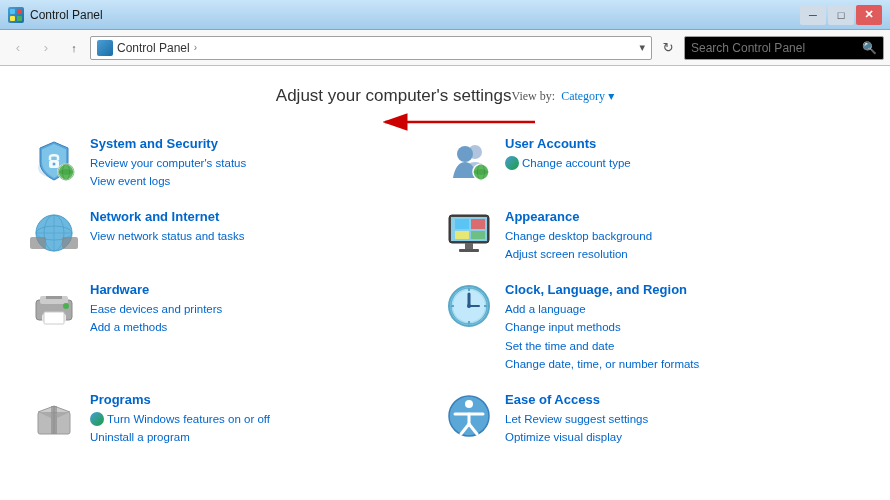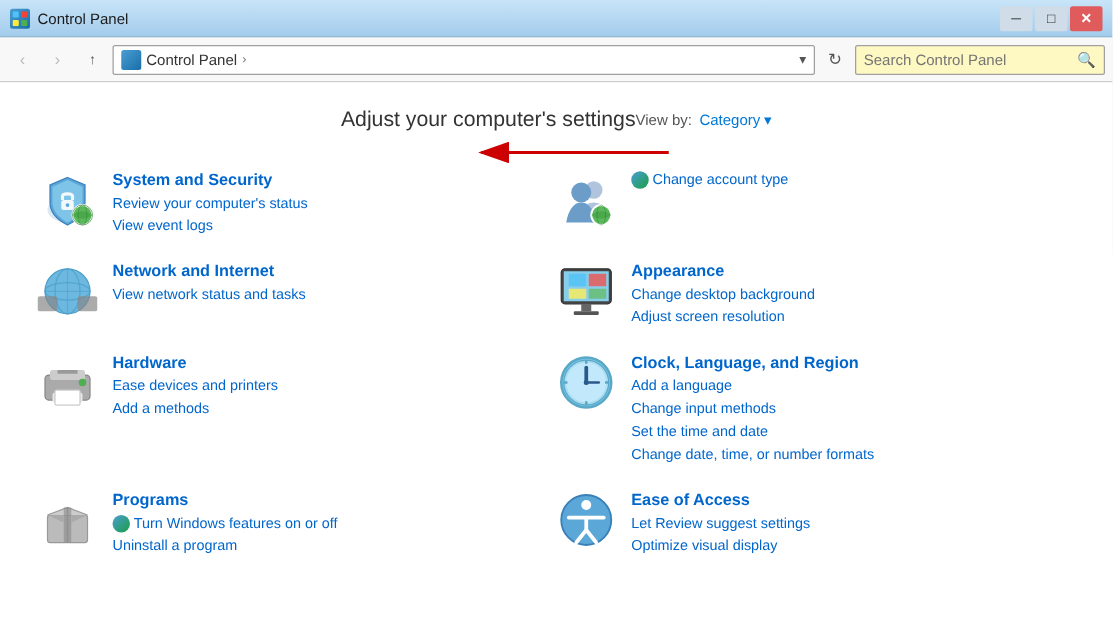--- a/index.html
+++ b/index.html
@@ -126,21 +126,21 @@
       display: flex;
       align-items: center;
       justify-content: center;
       color: #555;
     }
     .search-box {
       width: 200px;
       height: 24px;
       display: flex;
       align-items: center;
-      background: #fef9c3;
+      background: #000000;
       border: 1px solid #a0a0a0;
       border-radius: 2px;
       padding: 0 6px;
     }
     .search-input {
       flex: 1;
       border: none;
       outline: none;
       font-size: 12px;
       color: #888;
@@ -179,20 +179,21 @@
       font-size: 17px;
       font-weight: 300;
       color: #333;
     }
     .view-by {
       display: flex;
       align-items: center;
       gap: 6px;
       font-size: 12px;
       color: #555;
+      font-family: Liberation Serif, serif;
     }
     .view-by-label { color: #555; }
     .view-by-value {
       color: #0078d7;
       cursor: pointer;
       display: flex;
       align-items: center;
       gap: 3px;
     }
 
@@ -399,20 +400,21 @@
 
             <circle cx="20" cy="18" r="8" fill="#6c9dc8"></circle>
             <path d="M20 26 C10 26 8 42 8 42 L32 42 C32 42 30 26 20 26" fill="#6c9dc8"></path>
 
             <circle cx="36" cy="36" r="8" fill="#5cb85c" stroke="white" stroke-width="1.5"></circle>
             <path d="M28 36 Q36 30 44 36 Q36 42 28 36" fill="#3a9a3a" opacity="0.5"></path>
             <ellipse cx="36" cy="36" rx="3.5" ry="8" fill="none" stroke="#2a7a2a" stroke-width="0.5" opacity="0.7"></ellipse>
           </svg>
         </div>
         <div class="category-text">
+          <div class="category-name">User Accounts</div>
           <div class="category-links">
             <span class="category-link with-icon">
               <span class="small-globe-icon"></span>
               Change account type
             </span>
           </div>
         </div>
       </div>
 
       <div class="category-item">

